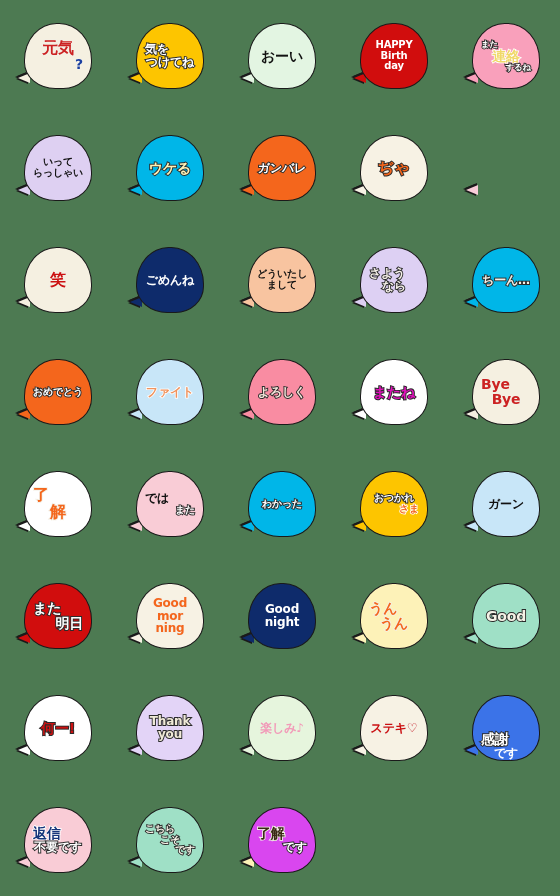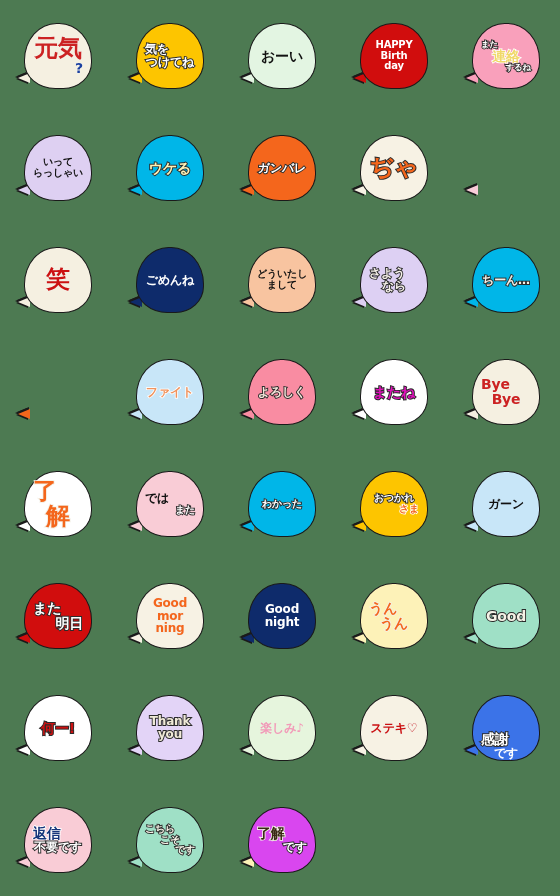--- a/index.html
+++ b/index.html
@@ -83,21 +83,21 @@
     padding: 0 2px;
   }
 
   .line {
     white-space: nowrap;
     font-weight: 700;
     letter-spacing: -0.2px;
   }
 
   
-  .sz-xl  { font-size: 24px; }
+  .sz-xl  { font-size: 16px; }
   .sz-lg  { font-size: 14px; }
   .sz-md  { font-size: 12px; }
   .sz-sm  { font-size: 10px; }
   .sz-xs  { font-size: 8.5px; }
 
   
   .stroke-dark {
     -webkit-text-stroke: 1.9px #2b2b2b;
     paint-order: stroke fill;
   }
@@ -267,20 +267,25 @@
         <div class="bubble" style="background: rgb(0, 182, 232); border-color: rgb(26, 26, 26);">
           <div class="lines">
             <div class="line sz-md stroke-dark" style="color: rgb(245, 240, 230);">ちーん…</div>
           </div>
         </div>
       </div>
     </div>
     <div class="sticker-cell">
       <div class="bubble-wrap">
         <div class="tail" style="border-right-color: rgb(244, 102, 28);"></div>
+        <div class="bubble" style="background: rgb(244, 102, 28); border-color: rgb(26, 26, 26);">
+          <div class="lines">
+            <div class="line sz-sm stroke-dark" style="color: rgb(255, 255, 255);">おめでとう</div>
+          </div>
+        </div>
       </div>
     </div>
     <div class="sticker-cell">
       <div class="bubble-wrap">
         <div class="tail" style="border-right-color: rgb(200, 230, 248);"></div>
         <div class="bubble" style="background: rgb(200, 230, 248); border-color: rgb(26, 26, 26);">
           <div class="lines">
             <div class="line sz-md stroke-white" style="color: rgb(240, 147, 94);">ファイト</div>
           </div>
         </div>

